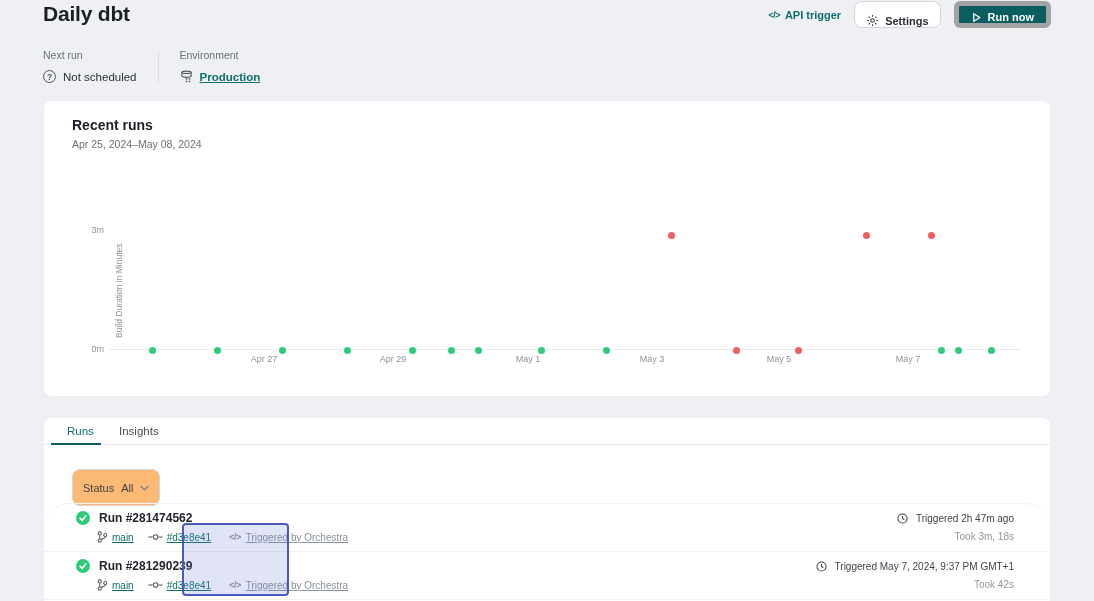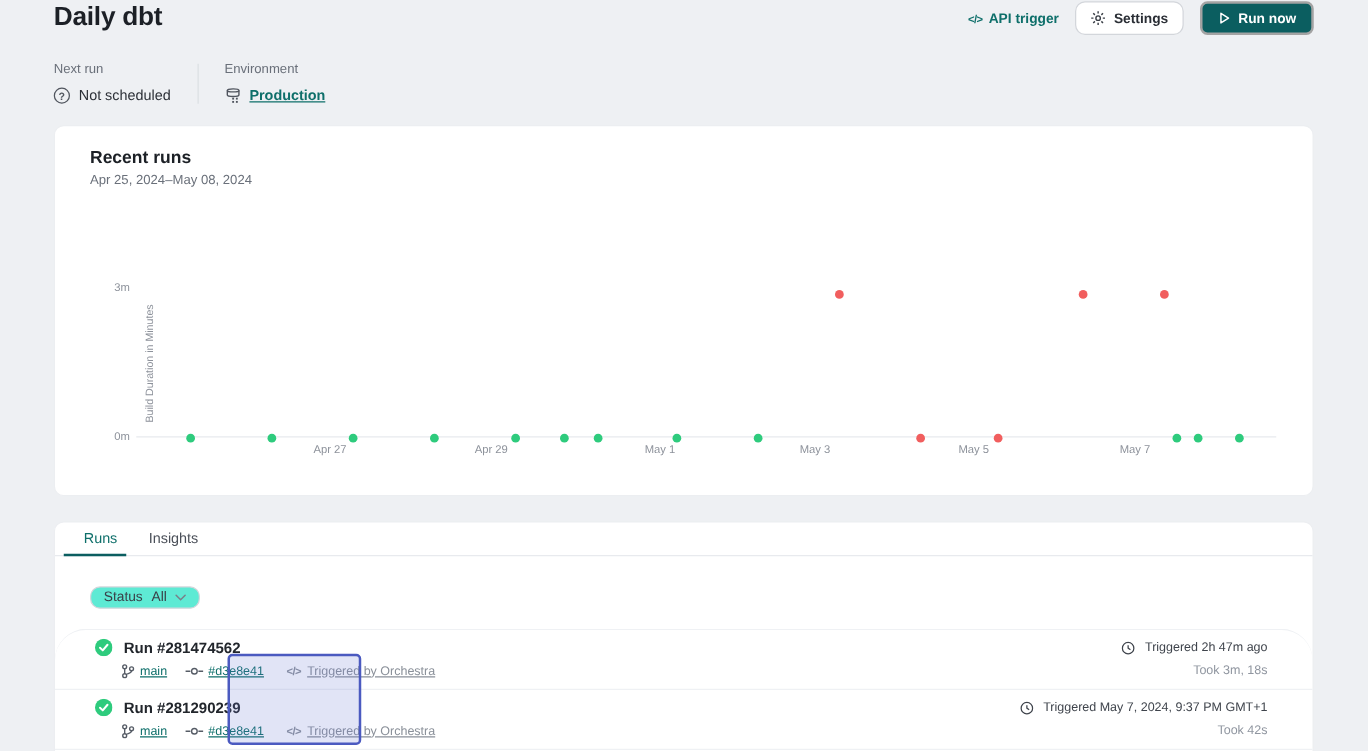--- a/index.html
+++ b/index.html
@@ -15,25 +15,25 @@
     font-size: 21px; font-weight: 700; color: #1c2026; letter-spacing: -0.2px;
   }
   .header-actions {
     position: absolute; right: 43px; top: 1px; height: 27px;
     display: flex; align-items: center; gap: 13px;
   }
   .link-teal { color: #0e6f6a; text-decoration: none; cursor: pointer; }
   .api-trigger { display: flex; align-items: center; gap: 5px; font-size: 11px; font-weight: 600; }
   .code-glyph { font-size: 9px; font-weight: 700; letter-spacing: -0.5px; }
   .btn {
-    display: flex; align-items: center; gap: 6px; height: 27px;
+    display: flex; align-items: flex-end; gap: 6px; height: 27px;
     border-radius: 8px; font-size: 11px; font-weight: 600; cursor: pointer;
   }
   .btn-secondary { background: #fff; border: 1px solid #d3d6db; color: #2a2e35; padding: 0 11px; }
-  .btn-primary { background: #0b5e60; border: 2px solid #a3a3a3; color: #fff; padding: 0 12px; border-radius: 6px; }
+  .btn-primary { background: #0b5e60; border: 5px solid #a3a3a3; color: #fff; padding: 0 12px; border-radius: 6px; }
   .meta-row { position: absolute; left: 43px; top: 49px; display: flex; align-items: stretch; }
   .meta-col .meta-label { font-size: 10.5px; color: #6a707a; }
   .meta-value { margin-top: 9px; display: flex; align-items: center; gap: 7px; font-size: 11.5px; color: #2b2f36; }
   .meta-divider { width: 1px; background: #dcdfe4; margin: 2px 21px 0 21px; }
   .env-link { font-size: 11.5px; font-weight: 600; text-decoration: underline; }
   .qmark {
     width: 13px; height: 13px; border: 1.2px solid #50555e; border-radius: 50%;
     display: flex; align-items: center; justify-content: center;
     font-size: 8.5px; color: #50555e; font-weight: 700;
   }
@@ -69,22 +69,22 @@
   #chart-xticks { position: absolute; left: 65px; top: 253px; width: 912px; height: 14px; }
   .xtick { position: absolute; transform: translateX(-50%); font-size: 9px; color: #8d929b; white-space: nowrap; }
   
   .tab-bar { position: absolute; left: 0; top: 0; width: 100%; height: 27px; border-bottom: 1px solid #e8eaee; }
   .tab { position: absolute; top: 7px; font-size: 11.5px; cursor: pointer; }
   .tab-runs { left: 23px; color: #0e6f6a; font-weight: 400; }
   .tab-insights { left: 75px; color: #4a4f58; font-weight: 400; }
   .tab-indicator { position: absolute; left: 7px; top: 25px; width: 50px; height: 2px; background: #0b5e60; }
   
   .status-filter {
-    position: absolute; left: 28px; top: 51px; height: 18px; padding: 0 10px;
-    border: 1px solid #d3d6db; border-radius: 8px; background: #5eead4;
+    position: absolute; left: 28px; top: 51px; height: 37px; padding: 0 10px;
+    border: 1px solid #d3d6db; border-radius: 8px; background: #fdba74;
     display: flex; align-items: center; gap: 7px; font-size: 11px; color: #3a3f47; cursor: pointer;
   }
   
   .runs-list { position: absolute; left: 0; top: 85px; width: 100%; border-top: 1px solid #eff1f4; border-radius: 25px; }
   .run-row { position: relative; height: 48px; border-bottom: 1px solid #eff1f4; cursor: pointer; }
   .run-check { position: absolute; left: 32px; top: 7px; }
   .run-title { position: absolute; left: 55px; top: 7px; font-size: 12px; font-weight: 700; color: #22262c; }
   .run-subrow { position: absolute; left: 53px; top: 27px; display: flex; align-items: center; font-size: 10px; }
   .sub-link { color: #0e6f6a; text-decoration: underline; margin: 0 0 0 4px; }
   .sub-sep { width: 14px; }

